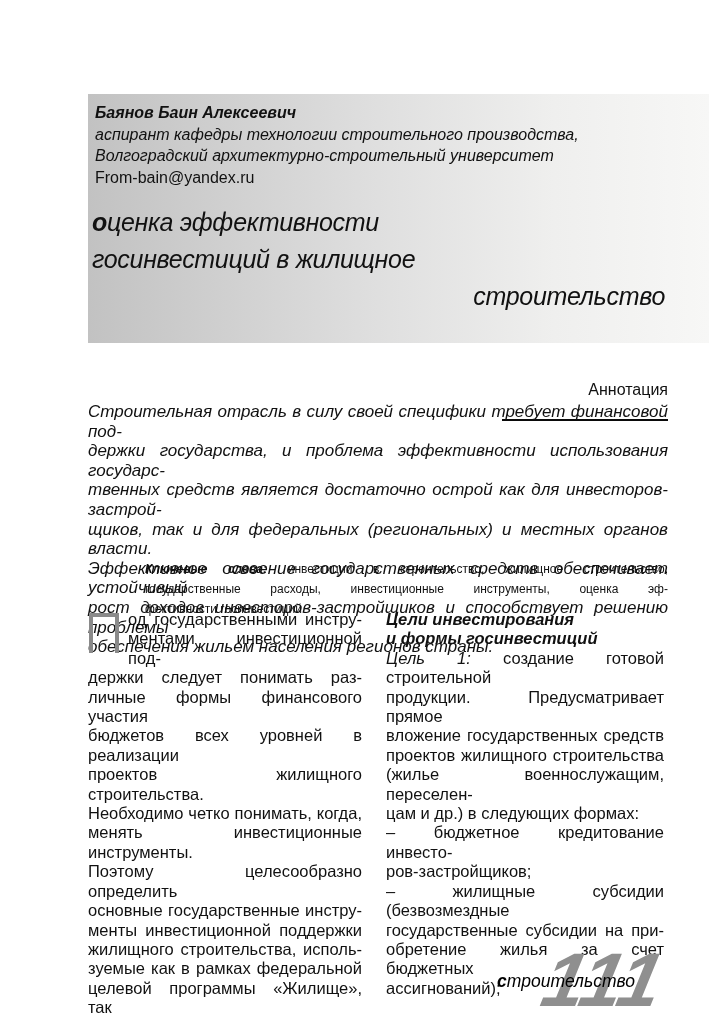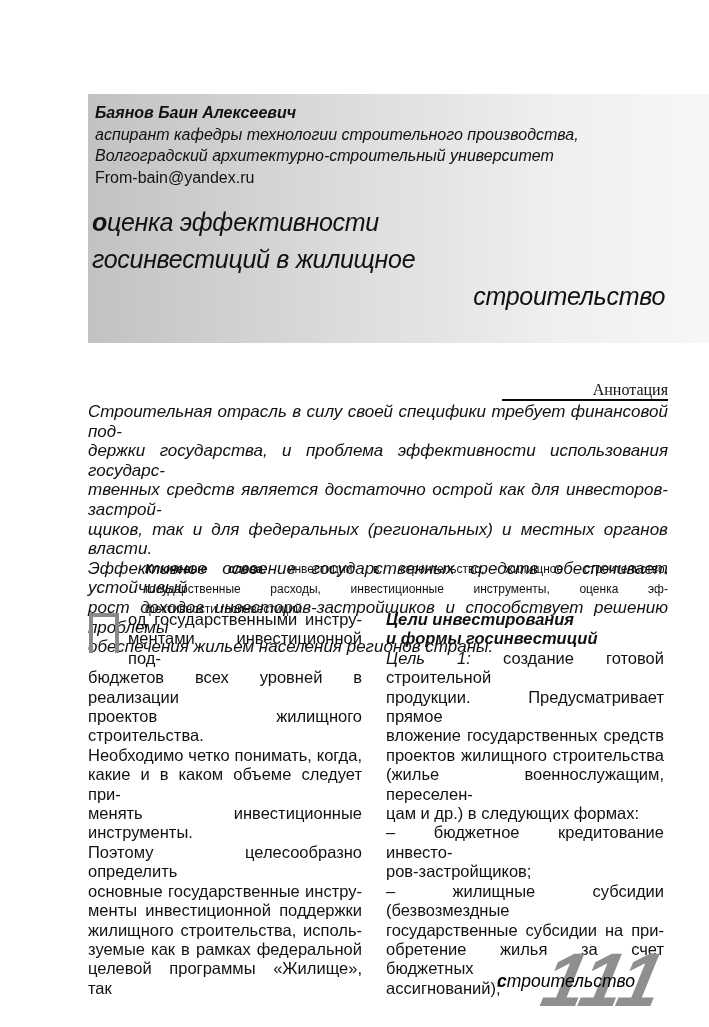--- a/index.html
+++ b/index.html
@@ -17,21 +17,21 @@
   .author-email{font-style:normal;}
   .title-block{
     position:absolute;left:4px;right:44px;top:110px;
     font-size:25px;line-height:37px;font-style:italic;letter-spacing:-.3px;
   }
   .title-line3{text-align:right;}
   .title-lead{font-weight:bold;}
   
   .annotation-label{
     position:absolute;right:41px;top:381px;width:166px;text-align:right;
-    font-size:16px;line-height:18px;padding-bottom:0;border-bottom:2px solid #0a0a0a;font-family:Liberation Serif, serif;
+    font-size:16px;line-height:18px;padding-bottom:20px;border-bottom:2px solid #0a0a0a;
   }
   .annotation-para{
     position:absolute;left:88px;top:402px;width:580px;
     font-size:17px;font-style:italic;
   }
   .annotation-para .tline{line-height:19.6px;}
   .keywords-block{
     position:absolute;left:145px;top:560px;width:523px;font-size:12px;
   }
   .keywords-block .tline{line-height:19.8px;}
@@ -99,24 +99,25 @@
         <div class="tline">государственные расходы, инвестиционные инструменты, оценка эф-</div>
         <div class="tline ragged">фективности госинвестиций</div>
       </div>
   </div>
 
   <div class="column left-column">
     <div class="drop-cap"><span>П</span></div>
     <div>
         <div class="tline">од государственными инстру-</div>
         <div class="tline">ментами инвестиционной под-</div>
+        <div class="tline">держки следует понимать раз-</div>
+        <div class="tline">личные формы финансового участия</div>
         <div class="tline">бюджетов всех уровней в реализации</div>
         <div class="tline ragged">проектов жилищного строительства.</div>
         <div class="tline">Необходимо четко понимать, когда,</div>
-        <div class="tline">какие и в каком объеме следует при-</div>
         <div class="tline">менять инвестиционные инструменты.</div>
         <div class="tline">Поэтому целесообразно определить</div>
         <div class="tline">основные государственные инстру-</div>
         <div class="tline">менты инвестиционной поддержки</div>
         <div class="tline">жилищного строительства, исполь-</div>
         <div class="tline">зуемые как в рамках федеральной</div>
         <div class="tline">целевой программы «Жилище», так</div>
       </div>
   </div>
 

